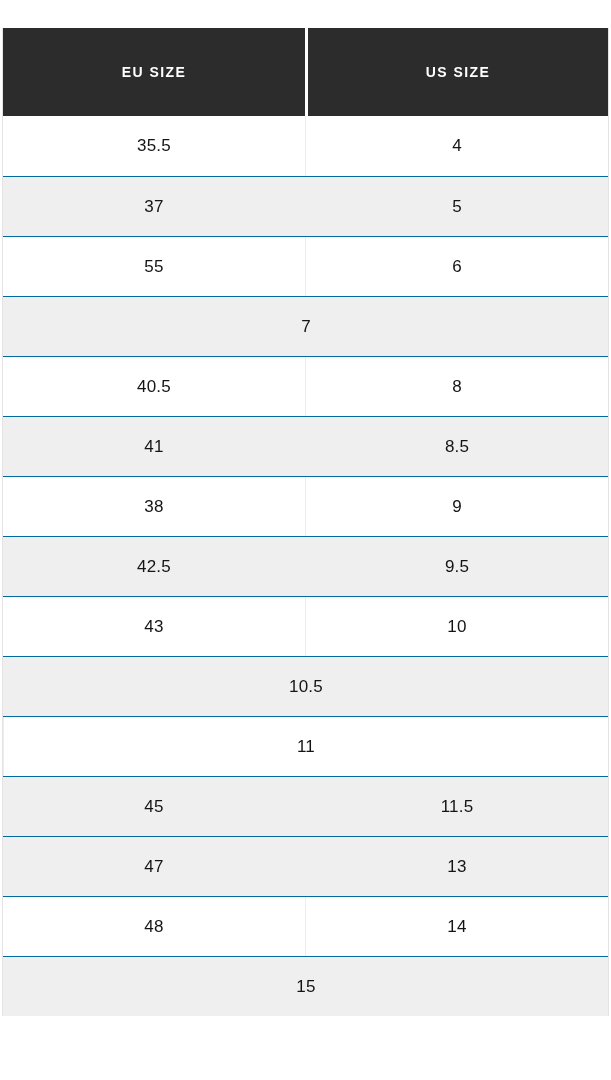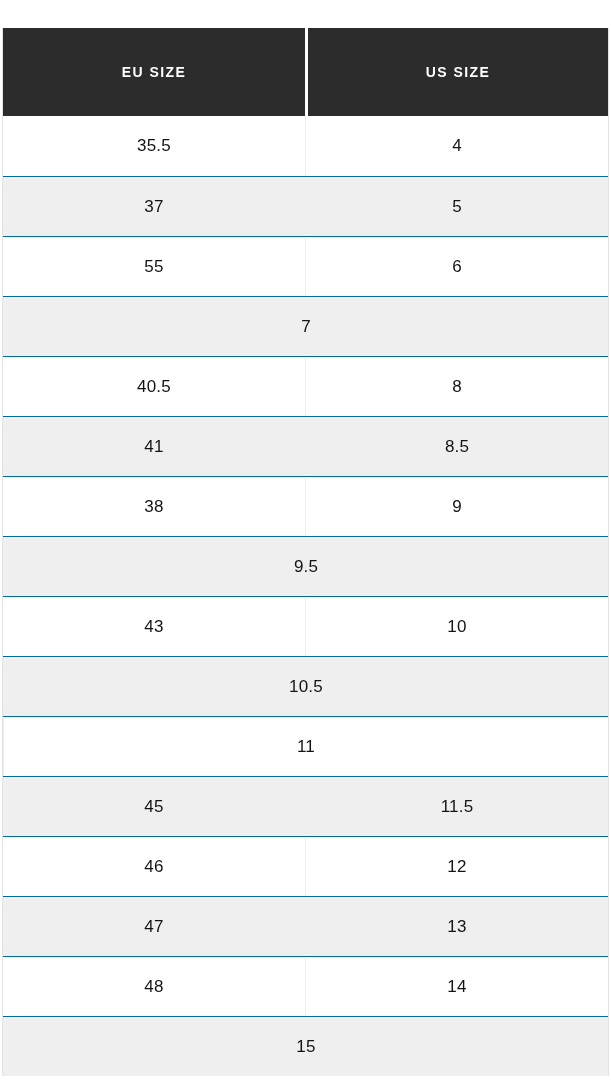--- a/index.html
+++ b/index.html
@@ -139,45 +139,41 @@
           <div class="cell eu">41</div>
           <div class="divider"></div>
           <div class="cell us">8.5</div>
         </div>
         <div class="row odd">
           <div class="cell eu">38</div>
           <div class="divider"></div>
           <div class="cell us">9</div>
         </div>
         <div class="row even">
+          <div class="cell eu">42.5</div>
           <div class="divider"></div>
           <div class="cell us">9.5</div>
         </div>
         <div class="row odd">
           <div class="cell eu">43</div>
           <div class="divider"></div>
           <div class="cell us">10</div>
         </div>
         <div class="row even">
           <div class="divider"></div>
           <div class="cell us">10.5</div>
         </div>
         <div class="row odd">
           <div class="divider"></div>
           <div class="cell us">11</div>
         </div>
         <div class="row even">
           <div class="cell eu">45</div>
           <div class="divider"></div>
           <div class="cell us">11.5</div>
-        </div>
-        <div class="row odd">
-          <div class="cell eu">46</div>
-          <div class="divider"></div>
-          <div class="cell us">12</div>
         </div>
         <div class="row even">
           <div class="cell eu">47</div>
           <div class="divider"></div>
           <div class="cell us">13</div>
         </div>
         <div class="row odd">
           <div class="cell eu">48</div>
           <div class="divider"></div>
           <div class="cell us">14</div>

